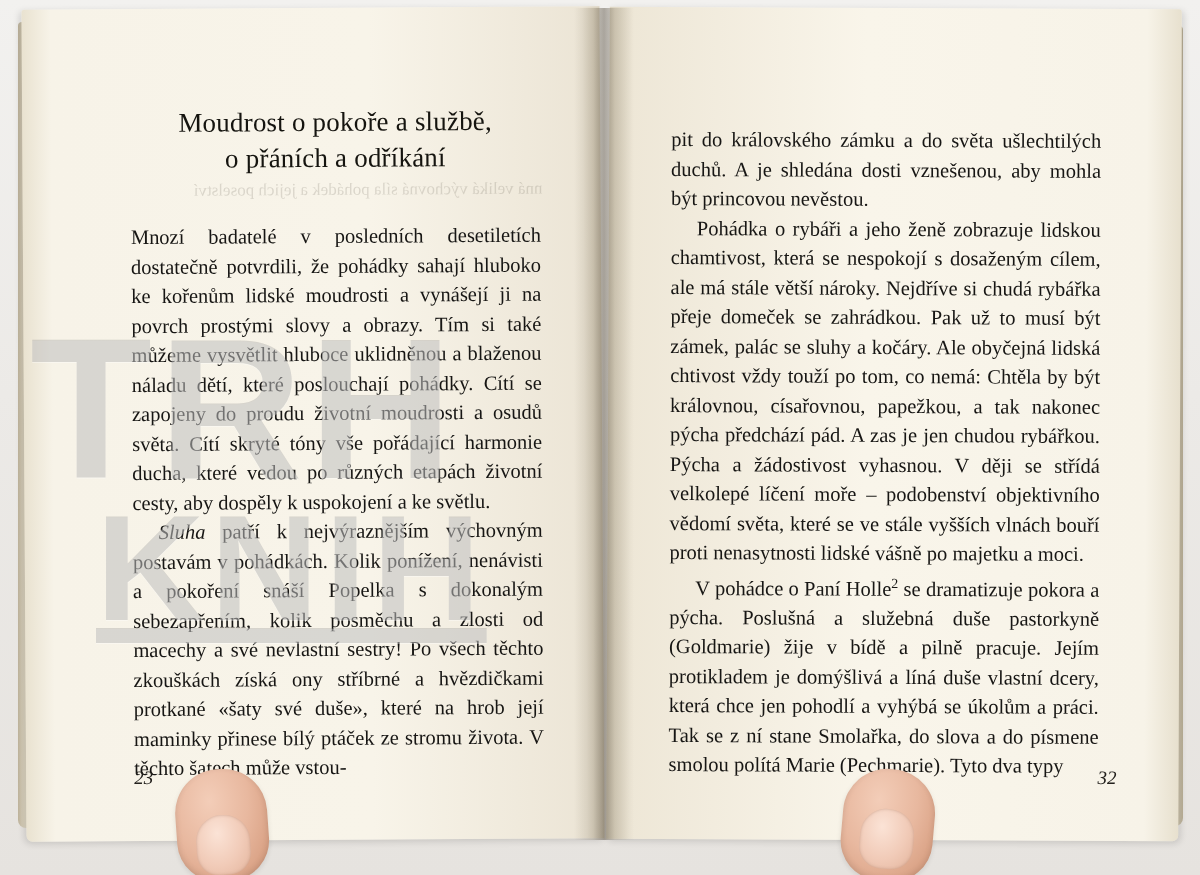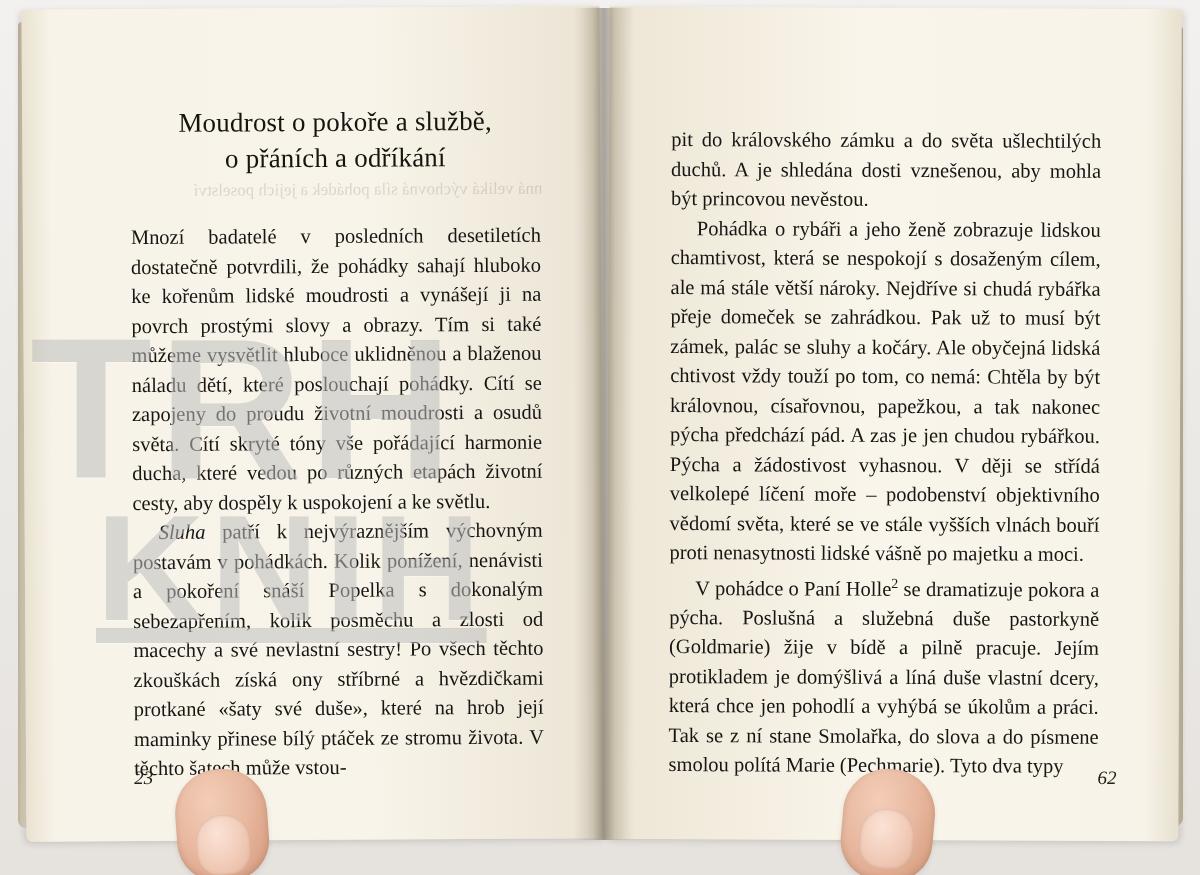--- a/index.html
+++ b/index.html
@@ -229,21 +229,21 @@
       <div class="folio">23</div>
     </div>
 
     <div class="page right">
       <div class="text-col">
         <p class="body">pit do královského zámku a do světa ušlechtilých duchů. A je shledána dosti vznešenou, aby mohla být princovou nevěstou.</p>
         <p class="body">Pohádka o rybáři a jeho ženě zobrazuje lidskou chamtivost, která se nespokojí s dosaženým cílem, ale má stále větší nároky. Nejdříve si chudá rybářka přeje domeček se zahrádkou. Pak už to musí být zámek, palác se sluhy a kočáry. Ale obyčejná lidská chtivost vždy touží po tom, co nemá: Chtěla by být královnou, císařovnou, papežkou, a tak nakonec pýcha předchází pád. A zas je jen chudou rybářkou. Pýcha a žádostivost vyhasnou. V ději se střídá velkolepé líčení moře – podobenství objektivního vědomí světa, které se ve stále vyšších vlnách bouří proti nenasytnosti lidské vášně po majetku a moci.</p>
         <p class="body">V pohádce o Paní Holle<sup>2</sup> se dramatizuje pokora a pýcha. Poslušná a služebná duše pastorkyně (Goldmarie) žije v bídě a pilně pracuje. Jejím protikladem je domýšlivá a líná duše vlastní dcery, která chce jen pohodlí a vyhýbá se úkolům a práci. Tak se z ní stane Smolařka, do slova a do písmene smolou polítá Marie (Pechmarie). Tyto dva typy</p>
       </div>
 
-      <div class="folio">62</div>
+      <div class="folio">32</div>
     </div>
 
     <div class="gutter"></div>
   </div>
 
   <div class="watermark">
     <span>TRH</span>
     <span class="w2">KNIH</span>
   </div>
 

